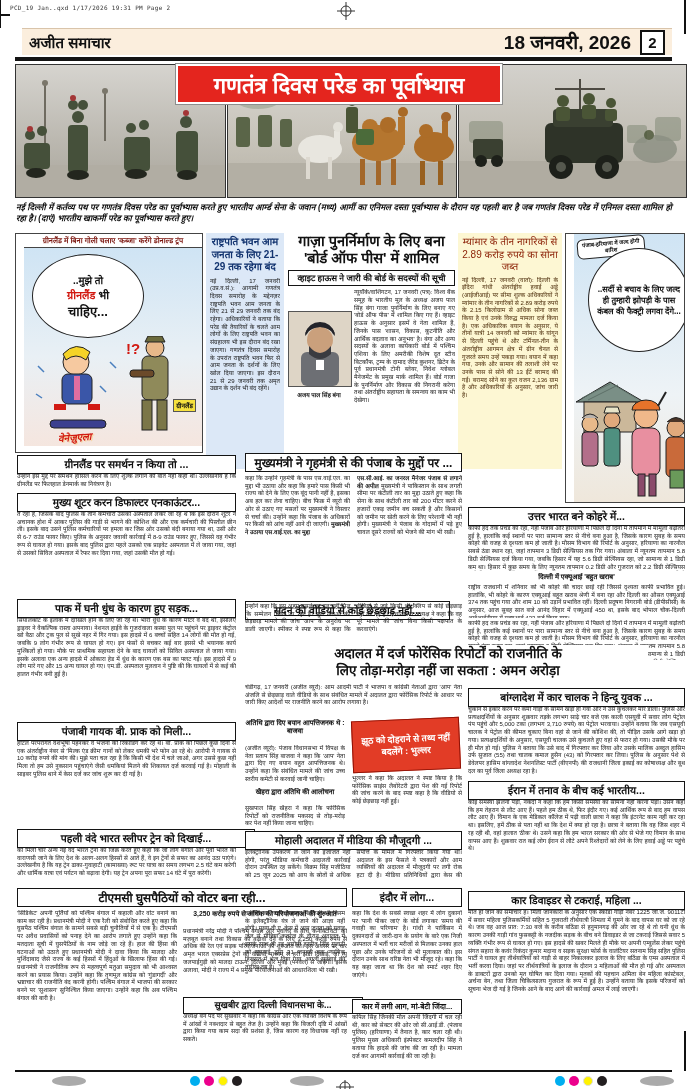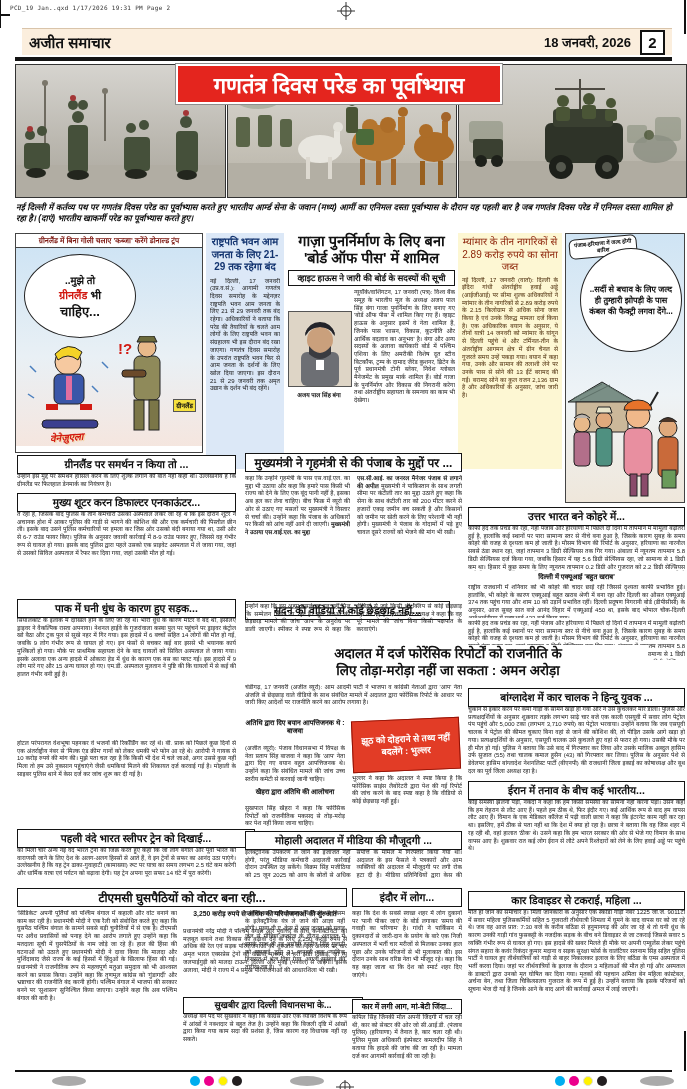--- a/index.html
+++ b/index.html
@@ -2,28 +2,28 @@
 <html><head>
 <meta charset="utf-8">
 <style>
   html,body{margin:0;padding:0;background:#fff;}
   .page{position:relative;width:687px;height:1089px;background:#fff;overflow:hidden;
         font-family:"Liberation Sans","DejaVu Sans",sans-serif;color:#111;}
   .abs{position:absolute;}
   .slug{font-size:6px;color:#333;font-family:"DejaVu Sans Mono",monospace;letter-spacing:.3px;}
   .masthead{background:#fbeedd;border-top:1px solid #d9c4aa;display:flex;align-items:center;padding:0 7px;box-sizing:border-box;}
   .paper-name{font-weight:bold;font-size:15px;}
-  .mast-date{font-weight:bold;font-size:13px;margin-left:auto;margin-right:9px;}
+  .mast-date{font-weight:bold;font-size:19px;margin-left:auto;margin-right:9px;}
   .pageno{width:21px;height:21px;border:2px solid #111;background:#fff;display:flex;align-items:center;justify-content:center;font-weight:bold;font-size:15px;}
   .rule{background:#141414;}
   .photo{border:1px solid #333;overflow:hidden;background:#c4c2bc;}
   .banner{background:#e4251e;color:#fff;font-weight:bold;font-size:22px;text-align:center;
           padding:3px 8px;border:2px solid #fff;box-shadow:0 0 0 1px #8d8d8d;white-space:nowrap;}
   .caption{font-size:8.4px;line-height:11px;font-weight:bold;font-style:italic;text-align:justify;color:#101010;}
-  .boxed{border:1px solid #444;background:#fff;box-sizing:border-box;overflow:hidden;}
+  .boxed{border:1px solid #444;background:#fff;box-sizing:border-box;overflow:hidden;padding-left:8px;}
   .kicker{border-bottom:1px solid #444;background:#fff;color:#7c1710;font-weight:bold;font-size:7.4px;text-align:center;padding:2px 1px;line-height:9px;}
   .hbox{border:1.5px solid #141414;background:#fff;font-weight:bold;text-align:center;
         font-size:10.5px;line-height:1.2;padding:2px 3px;box-sizing:border-box;white-space:nowrap;overflow:hidden;}
   .bt{font-size:6px;line-height:7.7px;text-align:justify;color:#181818;overflow:hidden;}
   .bt2{column-count:2;column-gap:6px;}
   .sub{font-weight:bold;font-size:6.8px;text-align:center;line-height:8px;color:#101010;overflow:hidden;}
   .yellow-art{background:#fdf7d3;box-sizing:border-box;padding:3px 4px;}
   .yellow-art .bt{color:#4a2a08;}
   .blue-art{background:#dce8f7;box-sizing:border-box;padding:3px 4px;}
   .bigline{font-weight:bold;text-align:center;background:#fff;}
@@ -319,20 +319,21 @@
 
   <div class="abs hbox" style="top:455px;left:17px;width:219px;">ग्रीनलैंड पर समर्थन न किया तो ...</div>
   <div class="abs bt" style="top:473px;left:17px;width:219px;height:17px;">उन्होंने इस मुद्दे पर समर्थन हासिल करने के लिए शुल्क लगाने की बात नहीं कही थी। उल्लेखनीय है कि ग्रीनलैंड पर फिलहाल डेनमार्क का नियंत्रण है।</div>
 
   <div class="abs hbox" style="top:493px;left:17px;width:219px;">मुख्य शूटर करन डिफाल्टर एनकाऊंटर...</div>
   <div class="abs bt" style="top:511px;left:17px;width:219px;height:84px;">ते रहा है, जिसके बाद पुलिस के तीन कर्मचारी उसको अस्पताल लेकर जा रहे थे कि इस दौरान शूटर ने अचानक होश में आकर पुलिस की गाड़ी से भागने की कोशिश की और एक कर्मचारी की पिस्तौल छीन ली। इसके बाद उसने पुलिस कर्मचारियों पर हमला कर जिस ओर उसको बंदी बनाया गया था, उसी ओर से 6-7 राउंड फायर किए। पुलिस के अनुसार जवाबी कार्रवाई में 8-9 राउंड फायर हुए, जिससे वह गंभीर रूप से घायल हो गया। इसके बाद पुलिस द्वारा पहले उसको एक प्राइवेट अस्पताल में ले जाया गया, जहां से उसको सिविल अस्पताल में रैफर कर दिया गया, जहां उसकी मौत हो गई।</div>
 
   <div class="abs hbox" style="top:599px;left:17px;width:219px;">पाक में घनी धुंध के कारण हुए सड़क...</div>
   <div class="abs bt" style="top:617px;left:17px;width:219px;height:101px;">सियालकोट के इलाके में दाखिल होने के लिए जा रहे थे। भारी धुंध के कारण मोटर वे बंद थी, इसलिए ड्राइवर ने वैकल्पिक रास्ता अपनाया। नेशनल हाईवे के गुजरांवाला कस्बा पुल पर पहुंचने पर ड्राइवर कंट्रोल खो बैठा और ट्रक पुल से सूखे नहर में गिर गया। इस हादसे में 6 बच्चों सहित 14 लोगों की मौत हो गई, जबकि 9 लोग गंभीर रूप से घायल हो गए। इन फंसों से बचकर कई बार इससे भी भयानक कार्य मुश्किलों हो गया। मौके पर प्राथमिक सहायता देने के बाद घायलों को सिविल अस्पताल ले जाया गया। इसके अलावा एक अन्य हादसे में ओकारा हेड में धुंध के कारण एक बस का फ्लट गई। इस हादसे में 9 लोग मारे गए और 15 अन्य घायल हो गए। एम.डी. अस्पताल मुलतान ने पुष्टि की कि घायलों में से कई की हालत गंभीर बनी हुई है।</div>
 
+  <div class="abs hbox" style="top:722px;left:17px;width:219px;">पंजाबी गायक बी. प्राक को मिली...</div>
   <div class="abs bt" style="top:740px;left:17px;width:219px;height:85px;">होटल परंपरागत वेशभूषा पहनकर वे भजनों की रिकॉर्डिंग कर रहे थे। बी. प्राक को पिछले कुछ दिनों से एक अंतर्राष्ट्रीय नंबर से 'मिल्क एंड क्रीम' गानों को लेकर धमकी भरे फोन आ रहे थे। आरोपी ने गायक से 10 करोड़ रुपये की मांग की। मुझे पता चल रहा है कि किसी भी देश में चले जाओ, अगर उससे कुछ नहीं मिला तो हम उसे नुकसान पहुंचाएंगे जैसी धमकियां मिलने की शिकायत दर्ज करवाई गई है। मोहाली के साइबर पुलिस थाने में केस दर्ज कर जांच शुरू कर दी गई है।</div>
 
   <div class="abs hbox" style="top:829px;left:17px;width:238px;">पहली वंदे भारत स्लीपर ट्रेन को दिखाई...</div>
   <div class="abs bt" style="top:847px;left:17px;width:219px;height:37px;">को मिली चार अन्य नई वंदे भारत ट्रेनों का जिक्र करते हुए कहा कि जो लोग बंगाल और पूर्वी भारत को वाराणसी जाने के लिए देश के अलग-अलग हिस्सों से आते हैं, वे इन ट्रेनों से सफर का आनंद उठा पाएंगे। उल्लेखनीय है कि यह ट्रेन ढाका-गुवाहाटी (कामाख्या) रूट पर यात्रा का समय लगभग 2.5 घंटे कम करेगी और धार्मिक यात्रा एवं पर्यटन को बढ़ावा देगी। यह ट्रेन अपना पूरा सफर 14 घंटे में पूरा करेगी।</div>
 
   <div class="abs hbox" style="top:888px;left:17px;width:330px;height:19px;font-size:12px;text-align:center;">टीएमसी घुसपैठियों को वोटर बना रही...</div>
   <div class="abs bt" style="top:910px;left:17px;width:160px;height:158px;">'सिंडिकेट' अपनी पूर्तियों को पश्चिम बंगाल में कहाली और वोट बनाने का काम कर रही है। प्रधानमंत्री मोदी ने एक रैली को संबोधित करते हुए कहा कि घुसपैठ पश्चिम बंगाल के सामने सबसे बड़ी चुनौतियों में से एक है। टीएमसी पर अवैध प्रवासियों को पनाह देने का आरोप लगाते हुए उन्होंने कहा कि मतदाता सूची में घुसपैठियों के नाम जोड़े जा रहे हैं। हाल की हिंसा की घटनाओं को उठाते हुए प्रधानमंत्री मोदी ने दावा किया कि मालदा और मुर्शिदाबाद जैसे राज्य के कई हिस्सों में हिंदुओं के खिलाफ हिंसा की गई। प्रधानमंत्री ने राजनीतिक रूप से महत्वपूर्ण मतुआ समुदाय को भी आश्वस्त करने का प्रयास किया। उन्होंने कहा कि तृणमूल कांग्रेस को 'गुंडागर्दी' और भ्रष्टाचार की राजनीति बंद करनी होगी। पश्चिम बंगाल में भाजपा की सरकार बनने पर 'सुशासन' सुनिश्चित किया जाएगा। उन्होंने कहा कि अब पश्चिम बंगाल की बारी है।</div>
   <div class="abs sub" style="top:910px;left:183px;width:164px;height:16px;">3,250 करोड़ रुपये से अधिक की परियोजनाओं की शुरुआत</div>
   <div class="abs bt" style="top:928px;left:183px;width:164px;height:66px;">प्रधानमंत्री नरेंद्र मोदी ने पश्चिम बंगाल और पूर्वोत्तर के बीच 'कनेक्टिविटी' को मज़बूत बनाने तथा विकास को बढ़ावा देने के लिए 3,250 करोड़ रुपये से अधिक की रेल एवं सड़क परियोजनाओं की शुरुआत की। इस अवसर पर चार अमृत भारत एक्सप्रेस ट्रेनों को वीडियो माध्यम से हरी झंडी दिखाई, जो न्यू जलपाईगुड़ी को मालदा टाऊन, दिल्ली और मुंबई (पनवेल) से जोड़ेंगी। इसके अलावा, मोदी ने राज्य में 4 प्रमुख परियोजनाओं की आधारशिला भी रखी।</div>
   <div class="abs hbox" style="top:997px;left:183px;width:180px;font-size:9px;">सुखबीर द्वारा दिल्ली विधानसभा के...</div>

